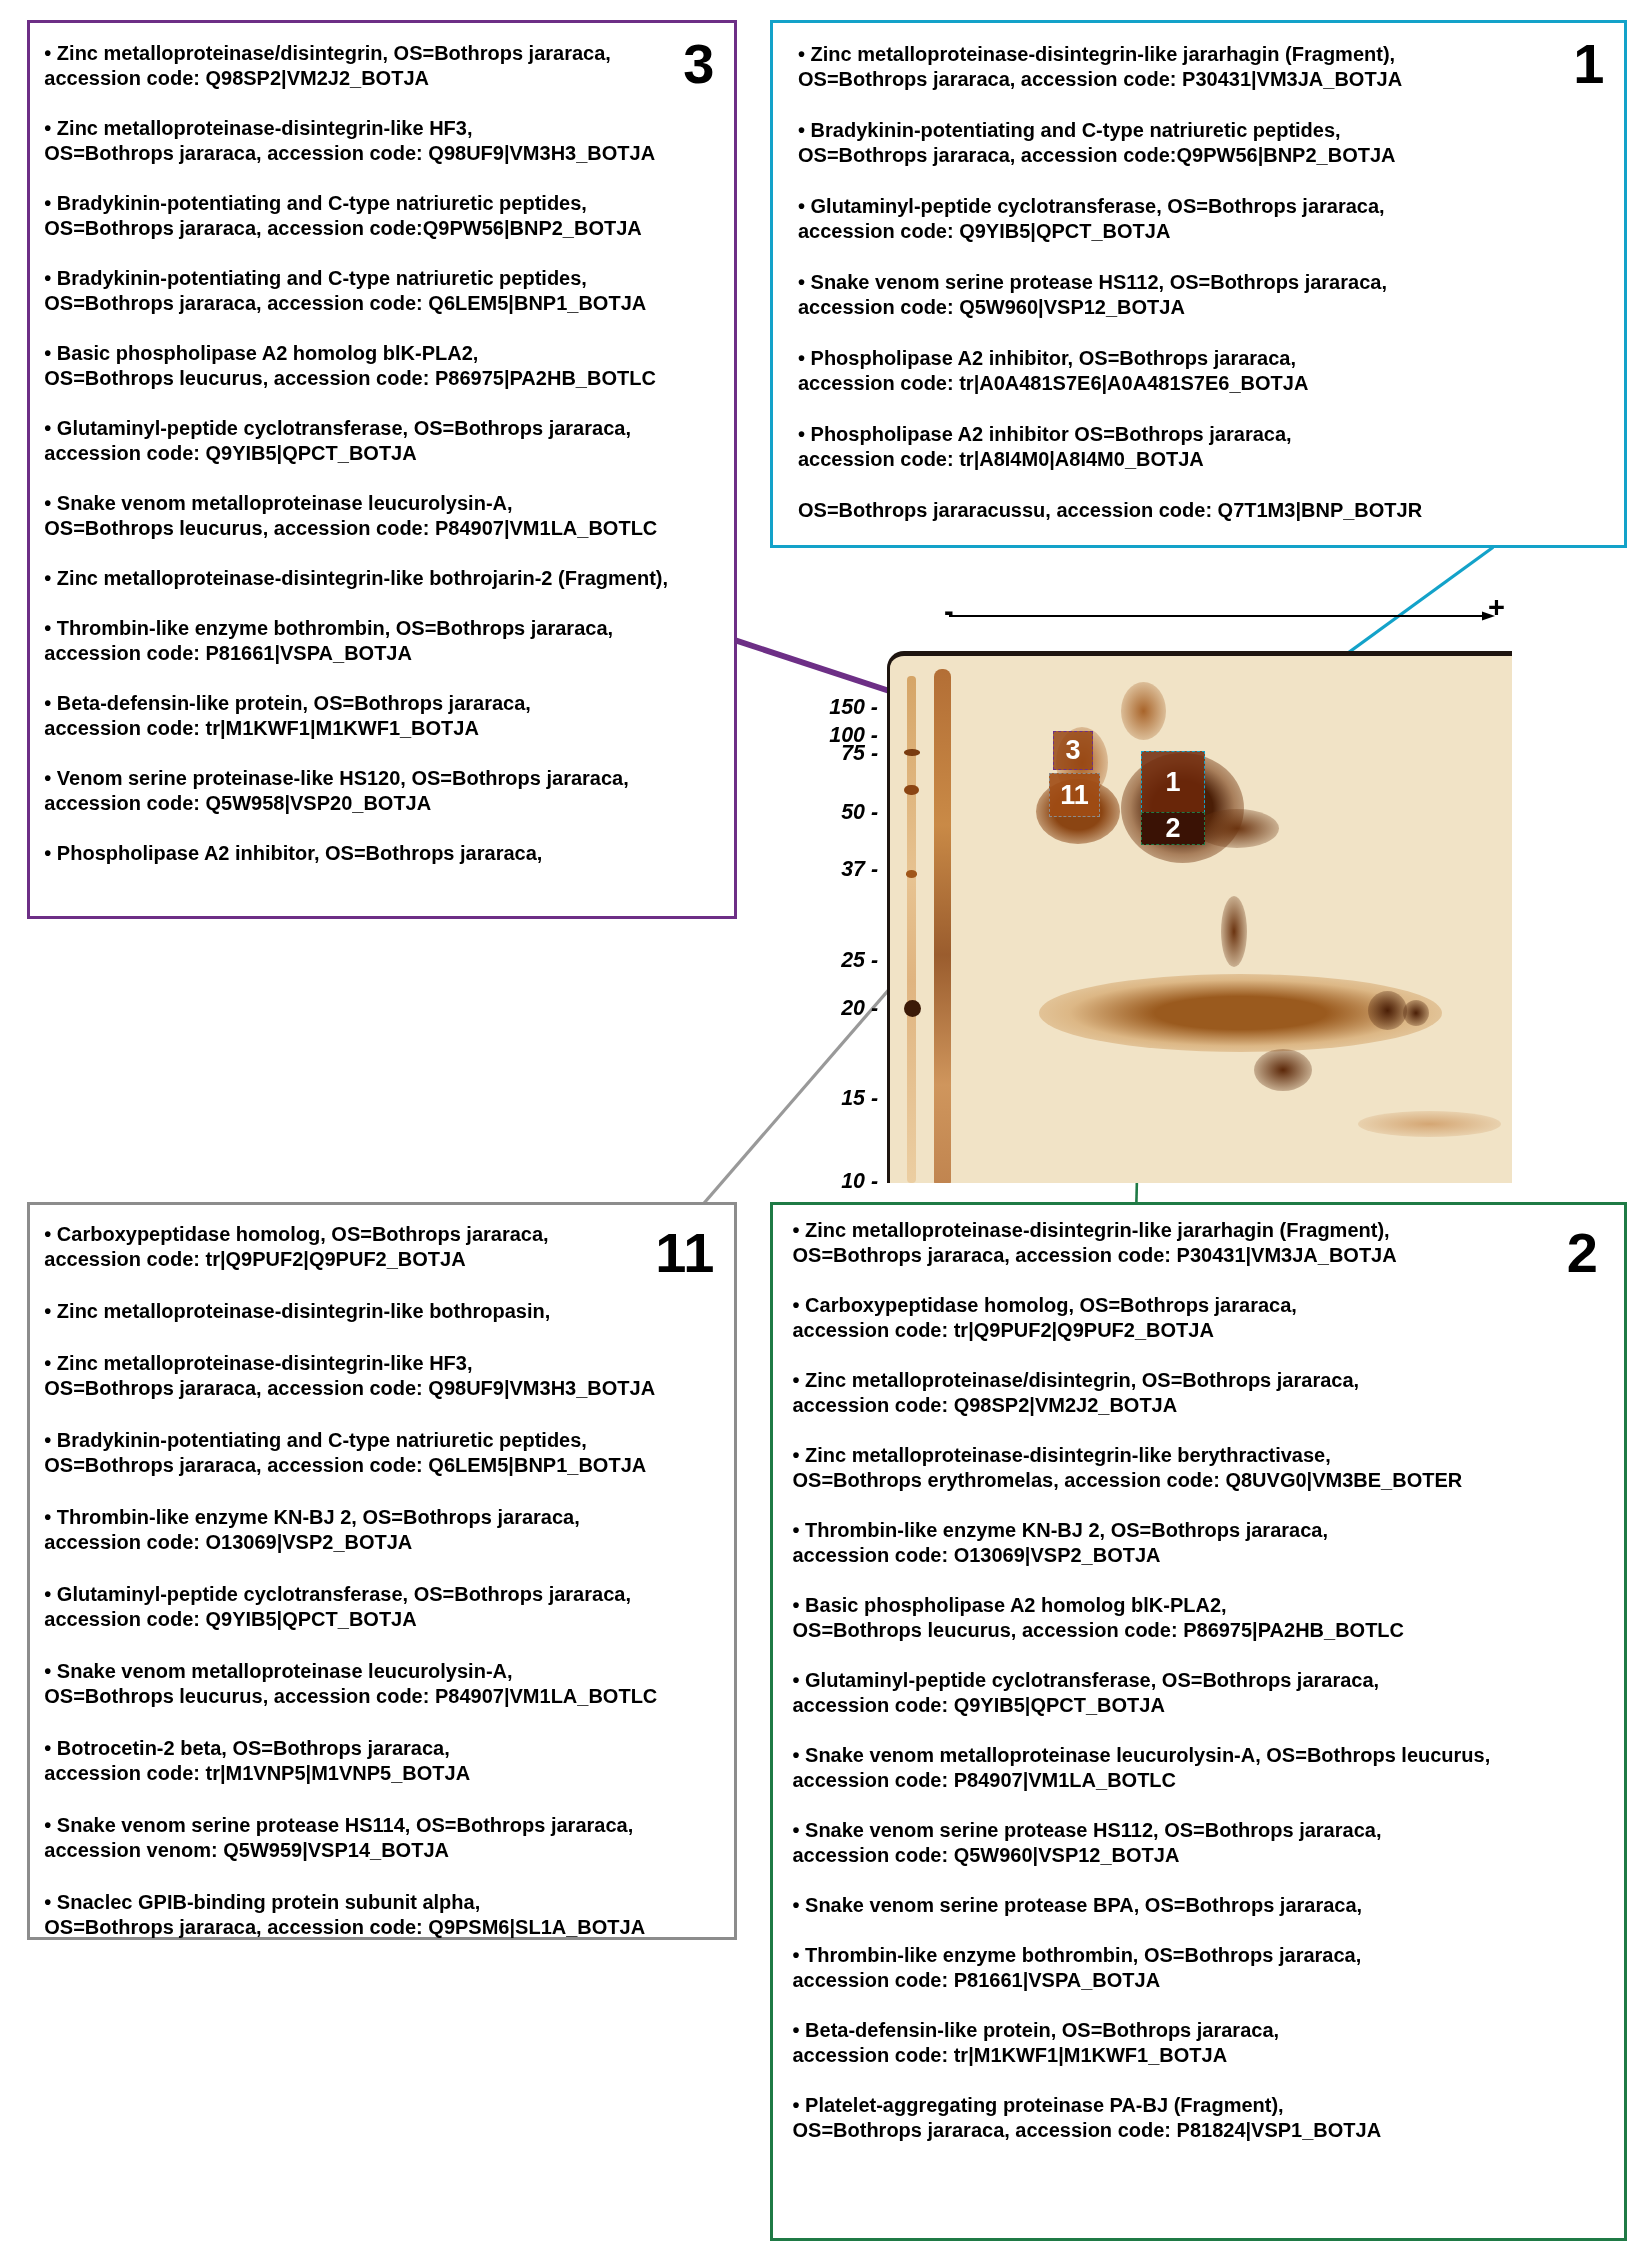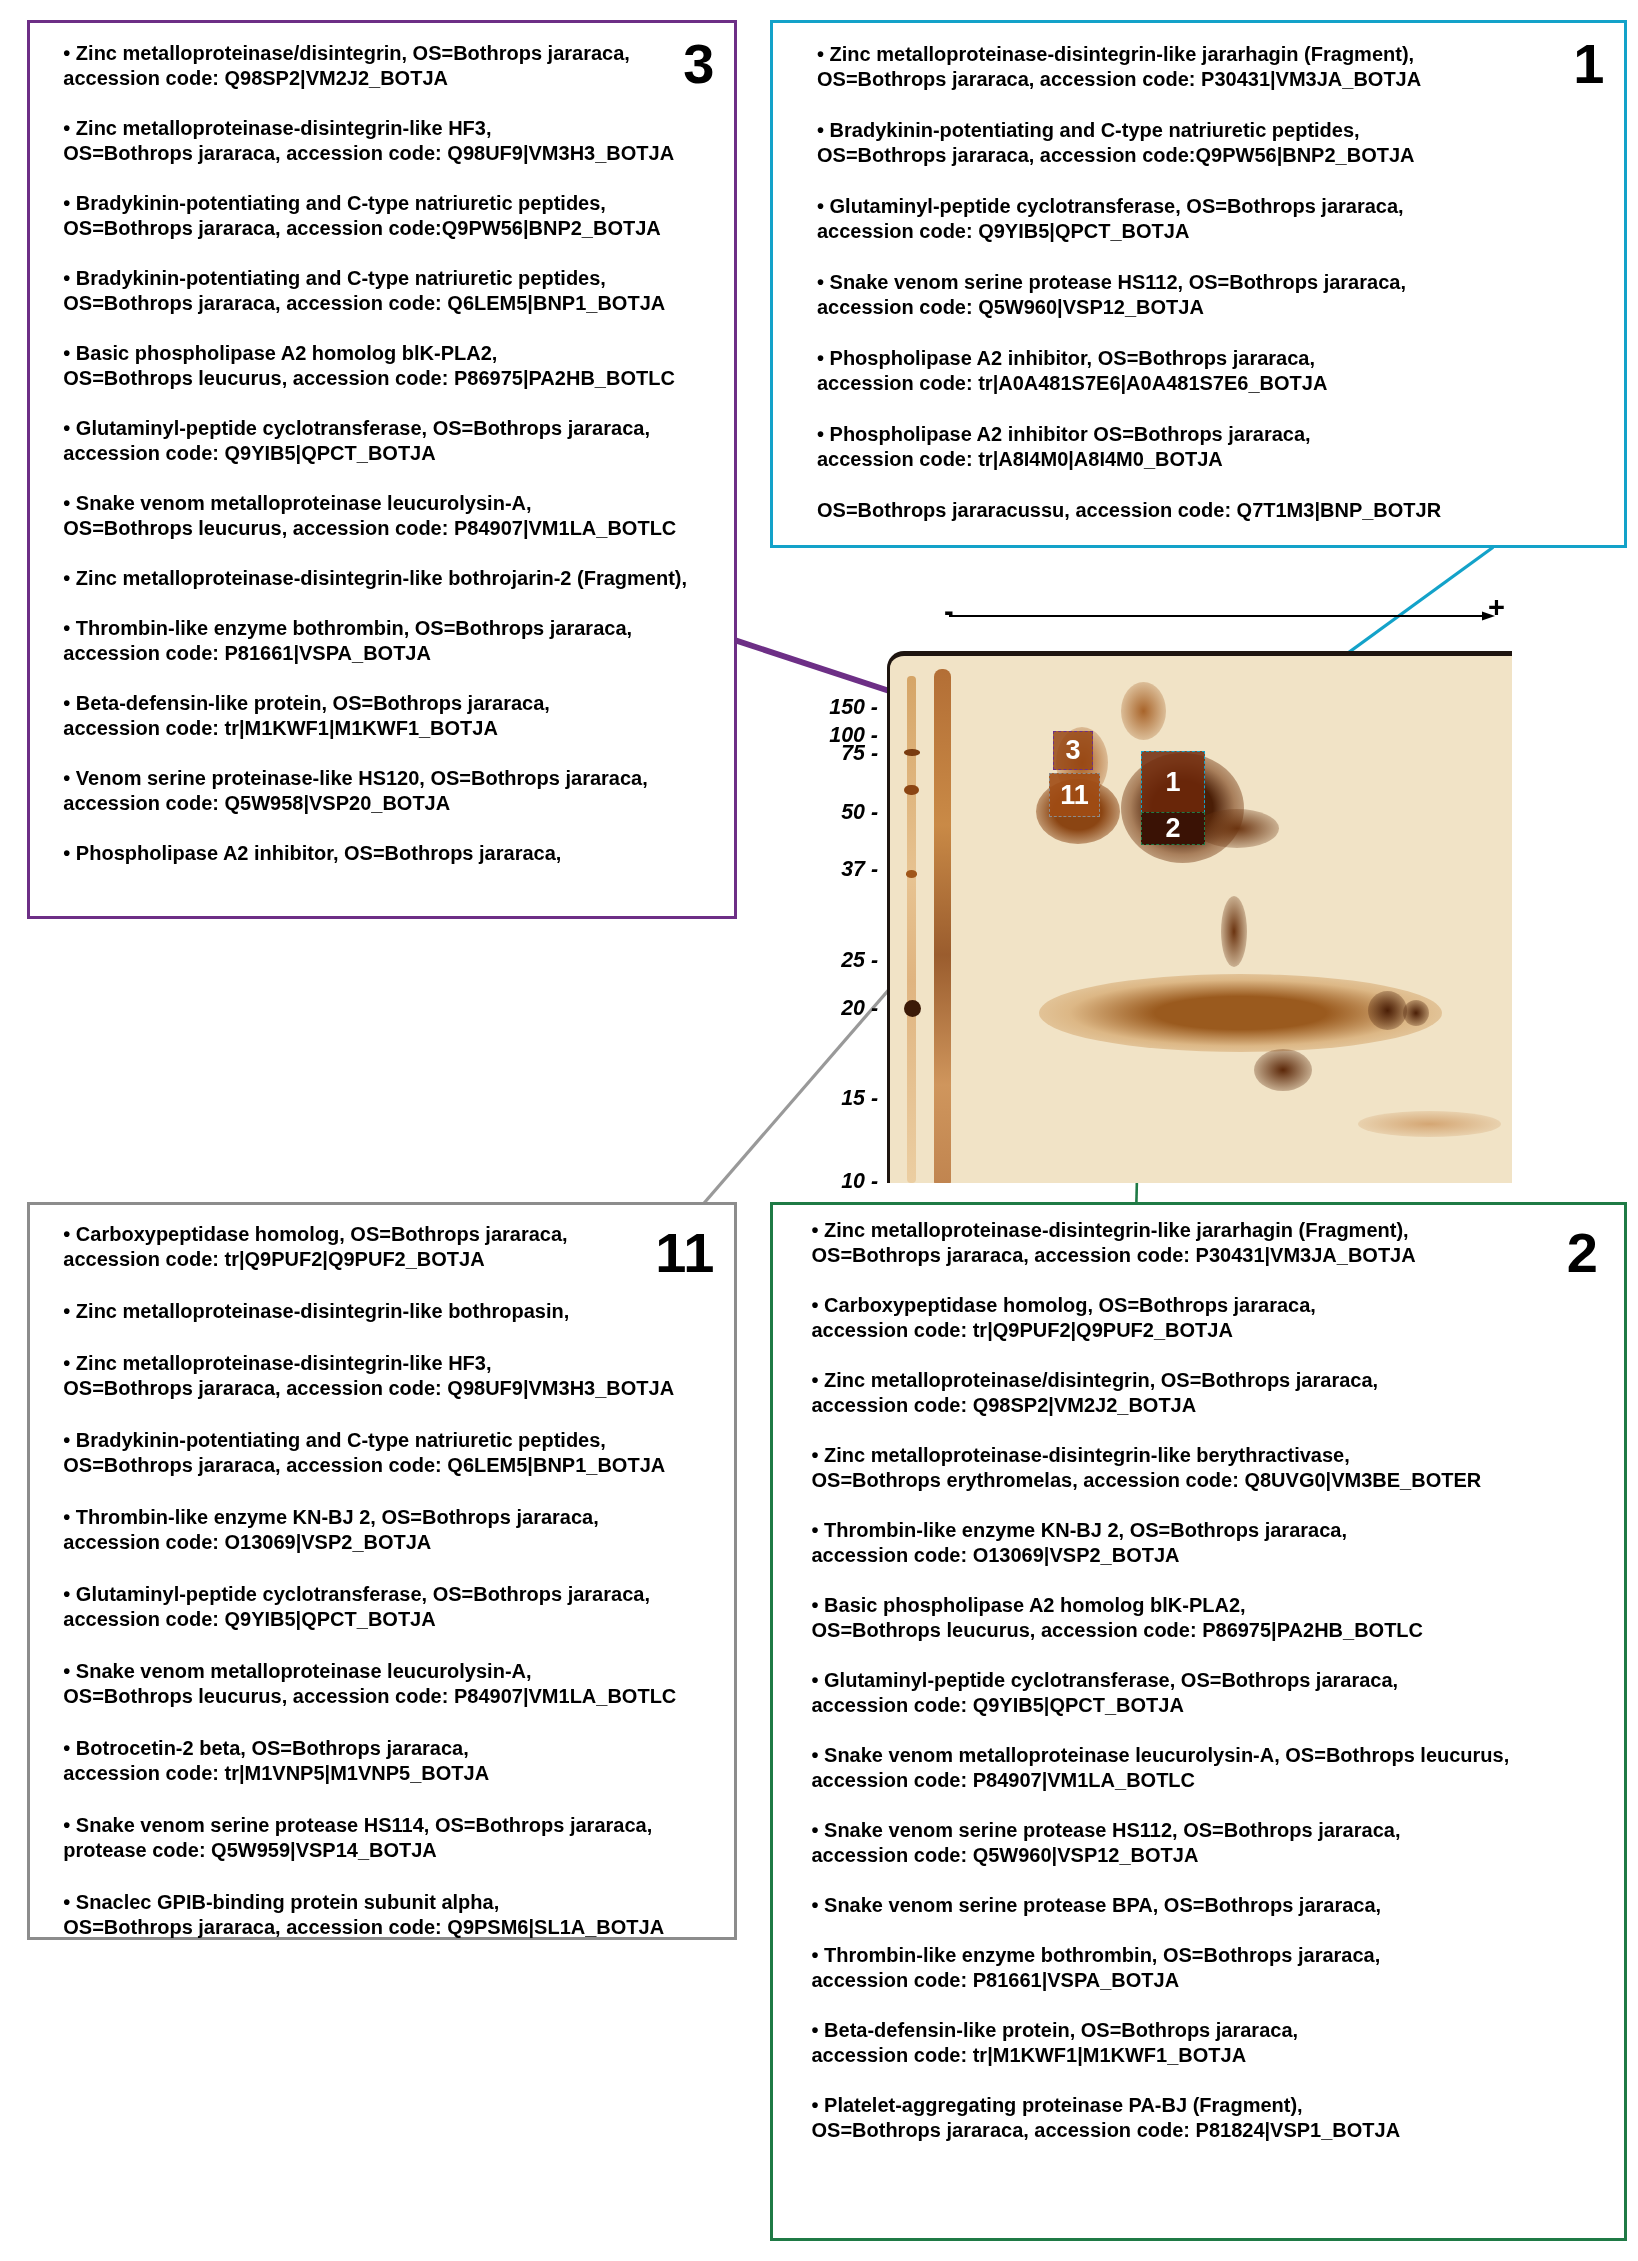--- a/index.html
+++ b/index.html
@@ -1,21 +1,21 @@
 <!DOCTYPE html>
 <html style="font-size:10.4px"><head>
 <meta charset="utf-8">
 <style>
   html, body { margin: 0; padding: 0; background: #ffffff; }
   body { width: 1639px; height: 2261px; position: relative; overflow: hidden;
          font-family: "Liberation Sans", "DejaVu Sans", sans-serif; color: #000; }
   .panel { position: absolute; background: #fff; box-sizing: border-box; }
   .panel .num { position: absolute; font-weight: bold; font-size: 56px; line-height: 1; }
   .panel ul { list-style: none; margin: 0; padding: 0; }
-  .panel li { font-weight: bold; font-size: 20px; line-height: 25px; margin-bottom: 26px; white-space: nowrap; margin-left: 19px; }
+  .panel li { font-weight: bold; font-size: 20px; line-height: 25px; margin-bottom: 26px; white-space: nowrap; }
   .panel li .name::before { content: "\2022\00a0"; }
   .panel li .line2 { display: block; }
 
   #panel-3  { left: 27px;  top: 19.5px;   width: 710px; height: 899px; border: 3.2px solid #6d2f86; padding: 18px 0 0 14.3px; }
   #panel-1  { left: 770px; top: 19.5px;  width: 857px; height: 528px;  border: 3.2px solid #13a2c9; padding: 19.5px 0 0 25px; }
   #panel-11 { left: 27px;  top: 1202px; width: 710px; height: 738px; border: 3.2px solid #8c8c8c; padding: 17px 0 0 14.3px; }
   #panel-2  { left: 770px; top: 1202px; width: 857px; height: 1039px; border: 3.2px solid #1f7a45; padding: 13px 0 0 19.5px; }
   #panel-3 .num  { right: 19.5px; top: 13px; }
   #panel-1 .num  { right: 19.5px; top: 13px; }
   #panel-11 .num { right: 19.5px; top: 19.5px; }
@@ -131,21 +131,21 @@
   <div class="num">11</div>
   <ul>
       <li><span class="name">Carboxypeptidase homolog, OS=Bothrops jararaca,</span><span class="line2">accession code: tr|Q9PUF2|Q9PUF2_BOTJA</span></li>
       <li><span class="name">Zinc metalloproteinase-disintegrin-like bothropasin,</span></li>
       <li><span class="name">Zinc metalloproteinase-disintegrin-like HF3,</span><span class="line2">OS=Bothrops jararaca, accession code: Q98UF9|VM3H3_BOTJA</span></li>
       <li><span class="name">Bradykinin-potentiating and C-type natriuretic peptides,</span><span class="line2">OS=Bothrops jararaca, accession code:  Q6LEM5|BNP1_BOTJA</span></li>
       <li><span class="name">Thrombin-like enzyme KN-BJ 2, OS=Bothrops jararaca,</span><span class="line2">accession code: O13069|VSP2_BOTJA</span></li>
       <li><span class="name">Glutaminyl-peptide cyclotransferase, OS=Bothrops jararaca,</span><span class="line2">accession code: Q9YIB5|QPCT_BOTJA</span></li>
       <li><span class="name">Snake venom metalloproteinase leucurolysin-A,</span><span class="line2">OS=Bothrops leucurus, accession code: P84907|VM1LA_BOTLC</span></li>
       <li><span class="name">Botrocetin-2 beta, OS=Bothrops jararaca,</span><span class="line2">accession code: tr|M1VNP5|M1VNP5_BOTJA</span></li>
-      <li><span class="name">Snake venom serine protease HS114, OS=Bothrops jararaca,</span><span class="line2">protease code: Q5W959|VSP14_BOTJA</span></li>
+      <li><span class="name">Snake venom serine protease HS114, OS=Bothrops jararaca,</span><span class="line2">accession venom: Q5W959|VSP14_BOTJA</span></li>
       <li><span class="name">Snaclec GPIB-binding protein subunit alpha,</span><span class="line2">OS=Bothrops jararaca, accession code: Q9PSM6|SL1A_BOTJA</span></li>
     </ul>
 </section>
 
 <section class="panel" id="panel-2">
   <div class="num">2</div>
   <ul>
       <li><span class="name">Zinc metalloproteinase-disintegrin-like jararhagin (Fragment),</span><span class="line2">OS=Bothrops jararaca, accession code:  P30431|VM3JA_BOTJA</span></li>
       <li><span class="name">Carboxypeptidase homolog, OS=Bothrops jararaca,</span><span class="line2">accession code: tr|Q9PUF2|Q9PUF2_BOTJA</span></li>
       <li><span class="name">Zinc metalloproteinase/disintegrin, OS=Bothrops jararaca,</span><span class="line2"> accession code: Q98SP2|VM2J2_BOTJA</span></li>

